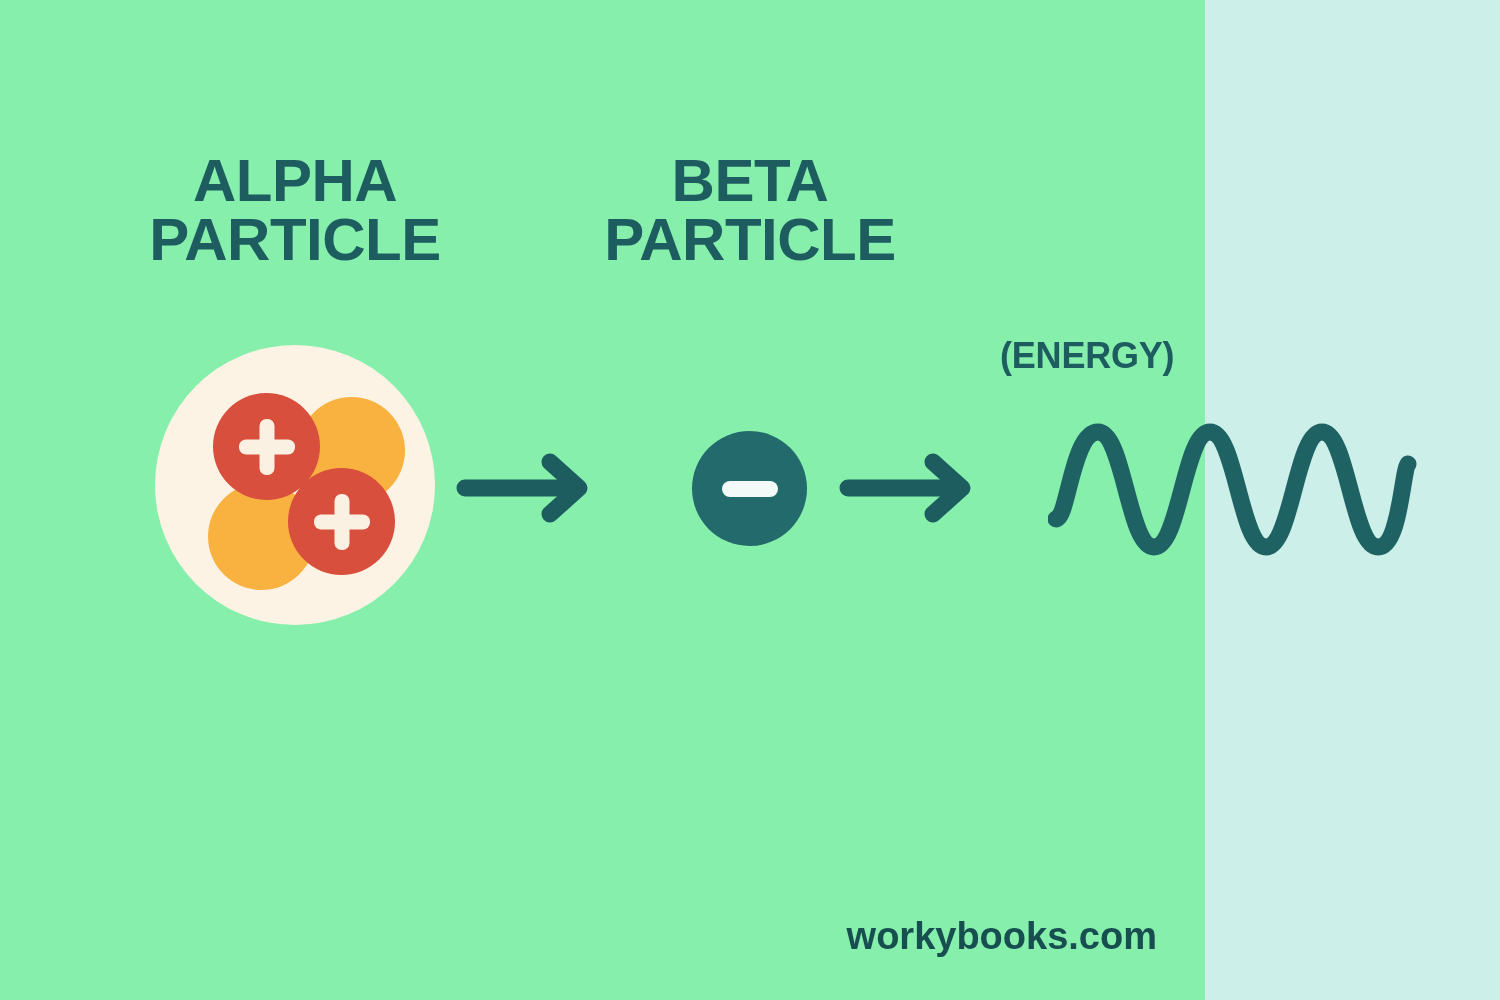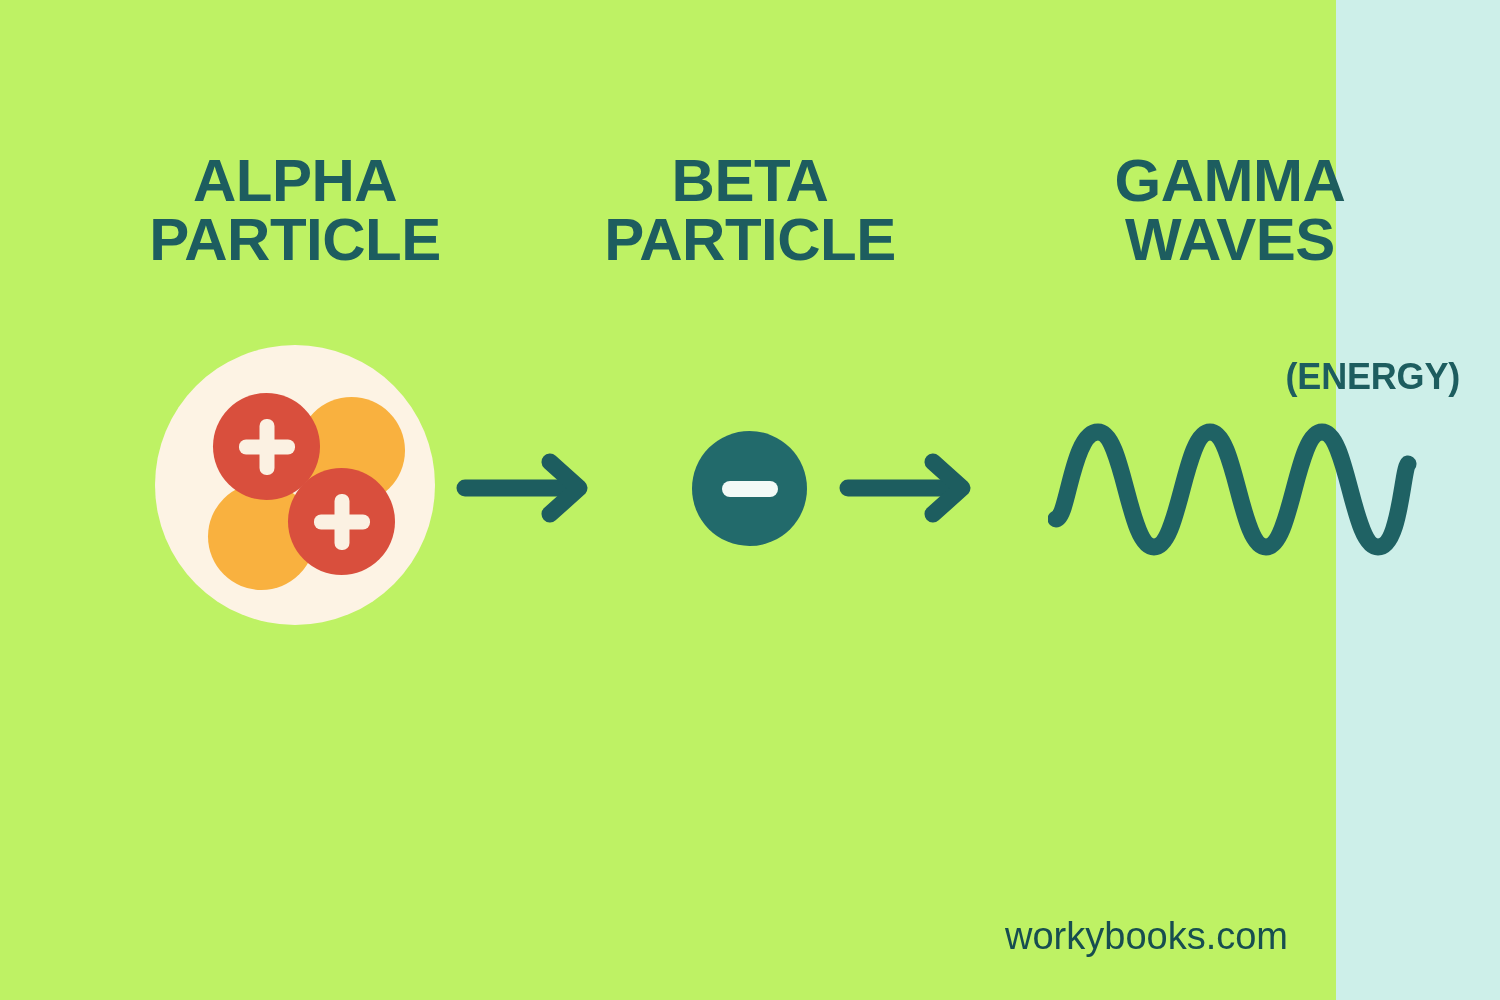--- a/index.html
+++ b/index.html
@@ -9,23 +9,23 @@
   body {
     width: 1500px;
     height: 1000px;
     background: #cdefe9;
     font-family: "Liberation Sans", sans-serif;
     overflow: hidden;
     position: relative;
   }
   #canvas {
     position: relative;
-    width: 1336px;
+    width: 1205px;
     height: 1000px;
-    background: #bef264;
+    background: #86efac;
   }
 
   
   .column {
     position: absolute;
     top: 0;
     height: 1000px;
   }
   #col-alpha { left: 60px;  width: 470px; }
   #col-beta  { left: 545px; width: 410px; }
@@ -46,29 +46,28 @@
     font-stretch: condensed;
     text-transform: uppercase;
     white-space: pre-line;
   }
 
   
   .caption {
     position: absolute;
     left: 0;
     width: 100%;
-    text-align: right;
+    text-align: left;
     color: #1d5d5f;
     font-weight: 700;
     font-size: 36px;
     line-height: 1.12;
     letter-spacing: -0.2px;
     text-transform: uppercase;
     white-space: pre-line;
-    margin-top: 21px;
   }
   #alpha-caption { top: 666px; }
   #beta-caption  { top: 666px; }
   #gamma-subcaption { top: 336px; }
 
   
   #alpha-figure {
     position: absolute;
     left: 95px;
     top: 345px;
@@ -166,21 +165,21 @@
   #arrow-1 { left: 455px; top: 452px; }
   #arrow-2 { left: 838px; top: 452px; }
 
   
   #watermark {
     position: absolute;
     right: 48px;
     bottom: 42px;
     color: #174e50;
     font-size: 38px;
-    font-weight: 400;
+    font-weight: 700;
     letter-spacing: 0px;
   }
 </style>
 </head>
 <body>
 
 <div id="canvas">
 
   <div class="column" id="col-alpha">
     <div class="title">ALPHA
@@ -226,22 +225,20 @@
   <div class="arrow" id="arrow-2">
     <svg width="140" height="72" viewBox="0 0 140 72" aria-hidden="true">
       <g stroke="#1d5d5f" stroke-width="17" stroke-linecap="round" stroke-linejoin="round" fill="none">
         <line x1="10" y1="36" x2="118" y2="36"></line>
         <polyline points="95,10 124,36 95,62"></polyline>
       </g>
     </svg>
   </div>
 
   <div class="column" id="col-gamma">
-    <div class="title">GAMMA
-WAVES</div>
     <div class="caption" id="gamma-subcaption">(ENERGY)</div>
 
     <div id="gamma-figure">
       <svg width="370" height="175" viewBox="0 0 370 175" aria-hidden="true">
         <path d="M 8 117
                  C 20 117, 24 30, 50 30
                  C 76 30, 80 145, 106 145
                  C 132 145, 136 30, 162 30
                  C 188 30, 192 145, 218 145
                  C 244 145, 248 30, 274 30

